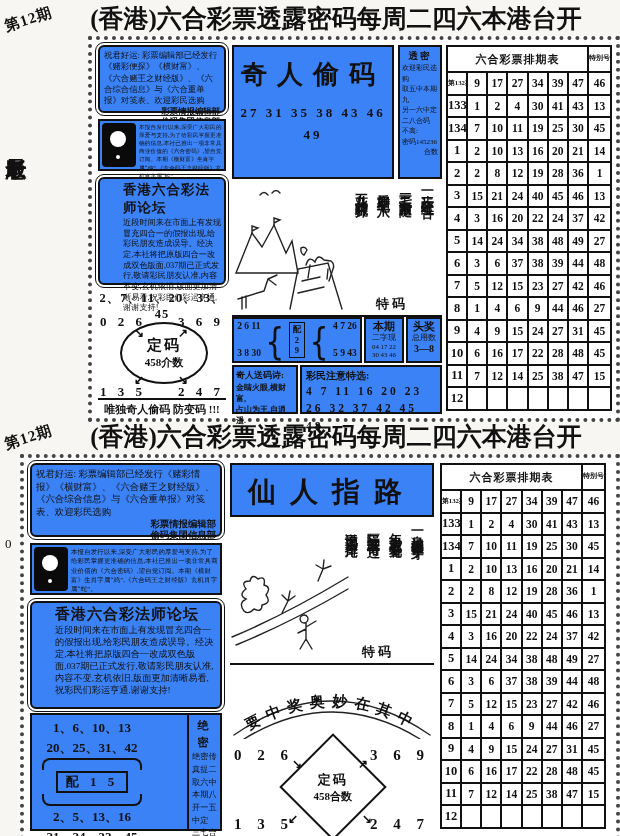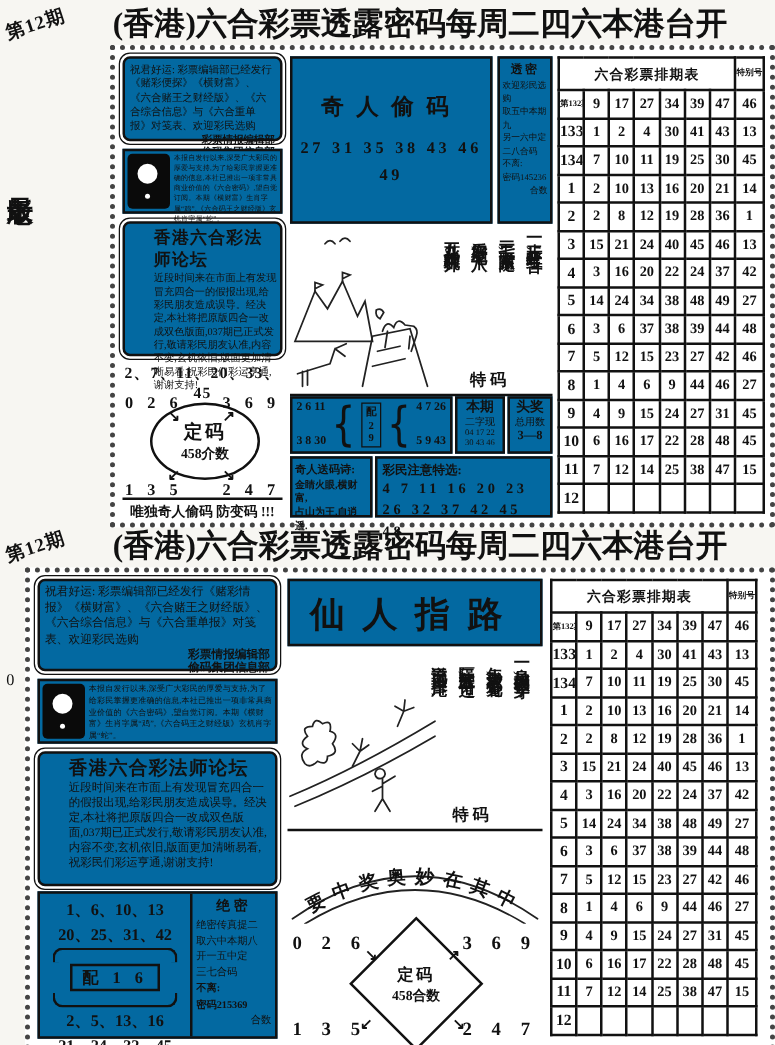--- a/index.html
+++ b/index.html
@@ -9,34 +9,34 @@
   .issue{position:absolute;left:4px;top:10px;font-size:15px;font-weight:bold;
          transform:rotate(-18deg);letter-spacing:1px;}
   .masthead{position:absolute;left:58px;top:2px;width:556px;text-align:center;
             font-size:25px;font-weight:bold;white-space:nowrap;}
   .edition{position:absolute;left:2px;top:142px;writing-mode:vertical-rl;
            font-size:21px;font-weight:bold;height:190px;display:flex;justify-content:space-between;}
   .margin0{position:absolute;left:5px;top:118px;font-size:13px;}
   .main{position:absolute;background:#fff;border:4px dotted #444;}
   .m1{left:88px;top:36px;width:524px;height:378px;}
   .m2{left:20px;top:36px;width:592px;height:378px;}
-  .bx{position:absolute;border:2px solid #111;background:#0369a1;box-sizing:border-box;}
+  .bx{position:absolute;border:2px solid #111;background:#3b82f6;box-sizing:border-box;}
   .dbl{border:2px solid #111;outline:1px solid #111;outline-offset:2px;border-radius:6px;padding-left:21px;}
   .greet{padding:3px 4px;font-size:8.4px;line-height:1.35;}
   .sign{text-align:right;font-size:8.4px;line-height:1.2;font-weight:bold;}
   .noticebox{display:flex;gap:3px;padding:2px;align-items:stretch;}
   .logo{width:34px;background:#0a0a0a;border-radius:4px;position:relative;flex:none;}
   .logo:after{content:"";position:absolute;left:8px;top:8px;width:16px;height:16px;border-radius:50%;
               background:#fff;box-shadow:0 18px 0 -6px #fff;}
   .notice-t{font-size:5.6px;line-height:1.45;letter-spacing:0.2px;}
   .forum-h{font-size:13.5px;font-weight:bold;letter-spacing:1px;margin:2px 0 1px 2px;}
   .forum-b{font-size:8.2px;line-height:1.3;padding:0 2px;}
   .picks{font-size:12.5px;font-weight:bold;text-align:center;letter-spacing:1px;}
   .slogan{font-size:11px;font-weight:bold;text-align:center;border-top:2px solid #111;padding-top:2px;}
-  .feat-title{font-size:18px;font-weight:bold;text-align:center;letter-spacing:10px;padding-top:26px;}
+  .feat-title{font-size:26px;font-weight:bold;text-align:center;letter-spacing:10px;padding-top:10px;}
   .feat-nums{font-size:13px;font-weight:bold;text-align:center;letter-spacing:3px;line-height:1.7;}
   .strip{font-size:7px;line-height:1.5;padding:2px;}
   .strip .hd{font-size:9.5px;font-weight:bold;text-align:center;letter-spacing:2px;}
   .poemv{writing-mode:vertical-rl;font-size:13px;font-weight:bold;line-height:22px;
          letter-spacing:2px;height:128px;}
   .poemlabel{font-size:13px;font-weight:bold;letter-spacing:3px;}
   .circle{position:absolute;border:2px solid #111;border-radius:50%;display:flex;flex-direction:column;
           align-items:center;justify-content:center;}
   .cnum{position:absolute;font-size:13px;font-weight:bold;letter-spacing:4px;white-space:nowrap;}
   .arrow{position:absolute;font-size:12px;font-weight:bold;}
@@ -61,21 +61,21 @@
   .verse{font-size:8px;font-weight:bold;line-height:1.4;padding:2px;}
   .verse .t{font-size:9px;}
   .specialbox{padding:2px 4px;}
   .specialbox .t{font-size:10px;font-weight:bold;}
   .specialbox .r{font-size:11.5px;font-weight:bold;letter-spacing:3px;line-height:1.5;}
   .numsblk{font-size:13px;font-weight:bold;text-align:center;line-height:1.5;}
   .hbrace{height:10px;border:2px solid #111;border-bottom:none;border-radius:8px 8px 0 0;margin:1px 8px;}
   .hbrace.dn{border:2px solid #111;border-top:none;border-radius:0 0 8px 8px;}
   .pairbox{border:2px solid #111;margin:0 22px;font-size:13px;font-weight:bold;
            text-align:center;letter-spacing:4px;}
-  .strip2{border-left:2px solid #111;padding:2px 3px;font-size:8.2px;line-height:1.55;}
+  .strip2{border-left:2px solid #111;padding:2px 3px;font-size:8.2px;line-height:1.55;margin-left:35px;}
   .strip2 .hd{font-size:11px;font-weight:bold;text-align:center;letter-spacing:3px;}
   .diamond{position:absolute;width:72px;height:72px;border:2px solid #111;transform:rotate(45deg);
            display:flex;align-items:center;justify-content:center;}
   .dinner{transform:rotate(-45deg);text-align:center;}
   svg{display:block;}
   .sc{stroke:#222;fill:none;stroke-width:1.4;stroke-linecap:round;}
 </style>
 </head>
 <body>
 
@@ -390,21 +390,21 @@
       <div class="bx dbl" style="left:6px;top:143px;width:192px;height:108px;">
         <div class="forum-h" style="font-size:15px;">香港六合彩法师论坛</div>
         <div class="forum-b" style="font-size:9.2px;">近段时间来在市面上有发现冒充四合一的假报出现,给彩民朋友造成误导。经决定,本社将把原版四合一改成双色版面,037期已正式发行,敬请彩民朋友认准,内容不变,玄机依旧,版面更加清晰易看,祝彩民们彩运亨通,谢谢支持!</div>
       </div>
 
       <div class="bx" style="left:6px;top:255px;width:192px;height:118px;display:flex;">
         <div style="width:116px;padding:3px 2px;">
           <div class="numsblk">1、6、10、13</div>
           <div class="numsblk">20、25、31、42</div>
           <div class="hbrace"></div>
-          <div class="pairbox">配 1 6</div>
+          <div class="pairbox">配 1 5</div>
           <div class="hbrace dn"></div>
           <div class="numsblk">2、5、13、16</div>
           <div class="numsblk">21、24、32、45</div>
         </div>
         <div class="strip2" style="flex:1;">
           <div class="hd">绝密</div>
           <div>绝密传真提二</div>
           <div>取六中本期八</div>
           <div>开一五中定</div>
           <div>三七合码</div>

